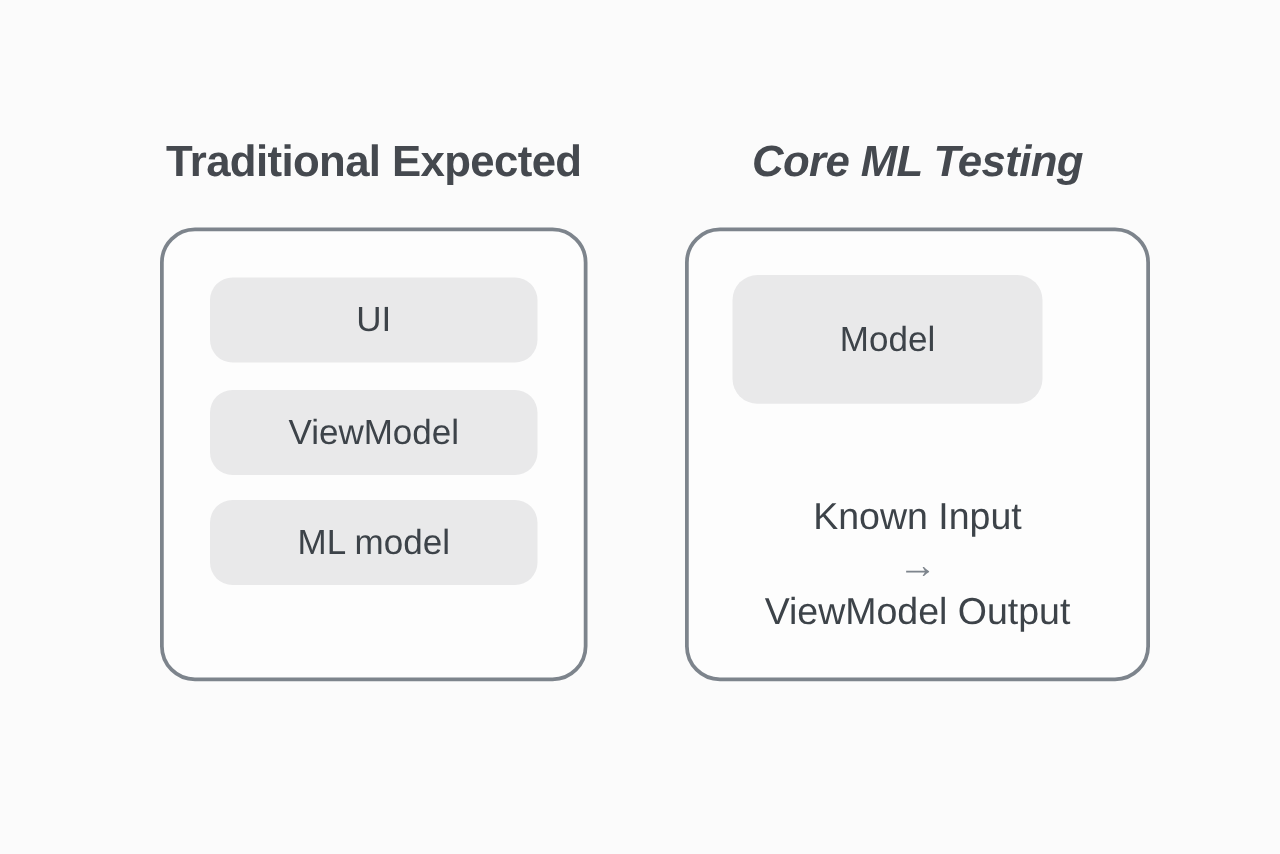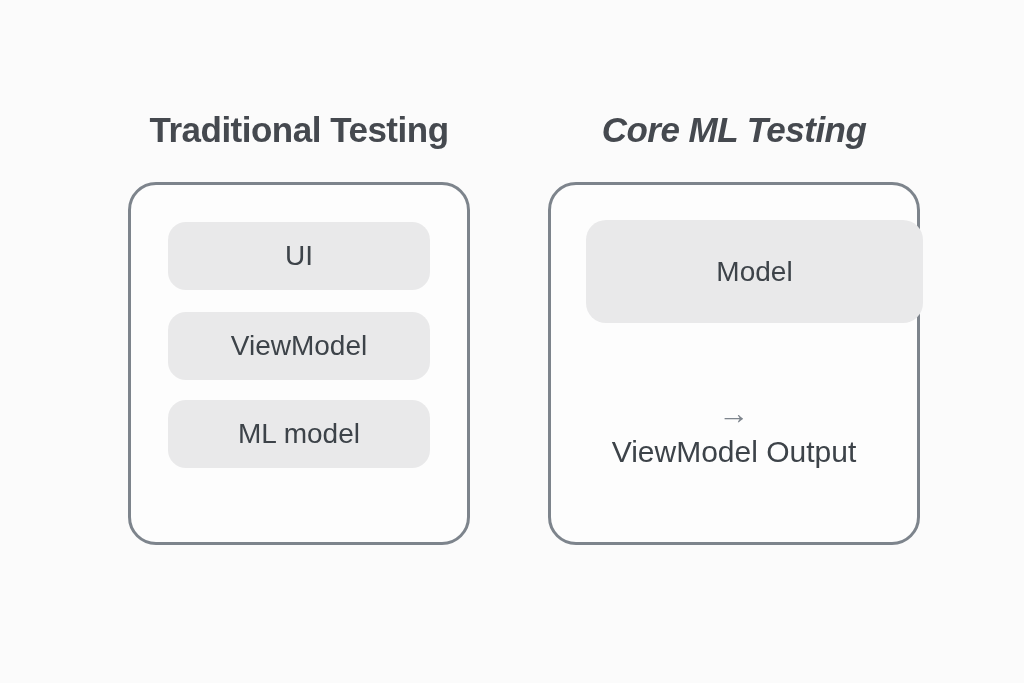--- a/index.html
+++ b/index.html
@@ -55,21 +55,21 @@
     width: 262px;
     height: 68px;
   }
   .pill.layer-1 { top: 37px; align-items: center; }
   .pill.layer-2 { top: 127px; }
   .pill.layer-3 { top: 215px; }
 
   .pill.model {
     left: 35px;
     top: 35px;
-    width: 337px;
+    width: 248px;
     height: 103px;
     border-radius: 20px;
   }
 
   .flow {
     position: absolute;
     top: 210px;
     left: 0;
     width: 100%;
     display: flex;
@@ -83,39 +83,40 @@
     color: var(--arrow, #7e858d);
     font-size: 31px;
     line-height: 38px;
   }
 </style>
 </head>
 <body>
 
 <div>
 
-  <h2 class="panel-title left">Traditional Testing</h2>
+  <h2 class="panel-title left">Traditional Expected</h2>
 
   <h2 class="panel-title right">Core ML Testing</h2>
 
   <div class="card left">
     <div class="pill layer-1">
       <span>UI</span>
     </div>
     <div class="pill layer-2">
       <span>ViewModel</span>
     </div>
     <div class="pill layer-3">
       <span>ML model</span>
     </div>
   </div>
 
   <div class="card right">
     <div class="pill model">
       <span>Model</span>
     </div>
     <div class="flow">
+      <span>Known Input</span>
       <span class="arrow">→</span>
       <span>ViewModel Output</span>
     </div>
   </div>
 
 </div>
 
 </body></html>

